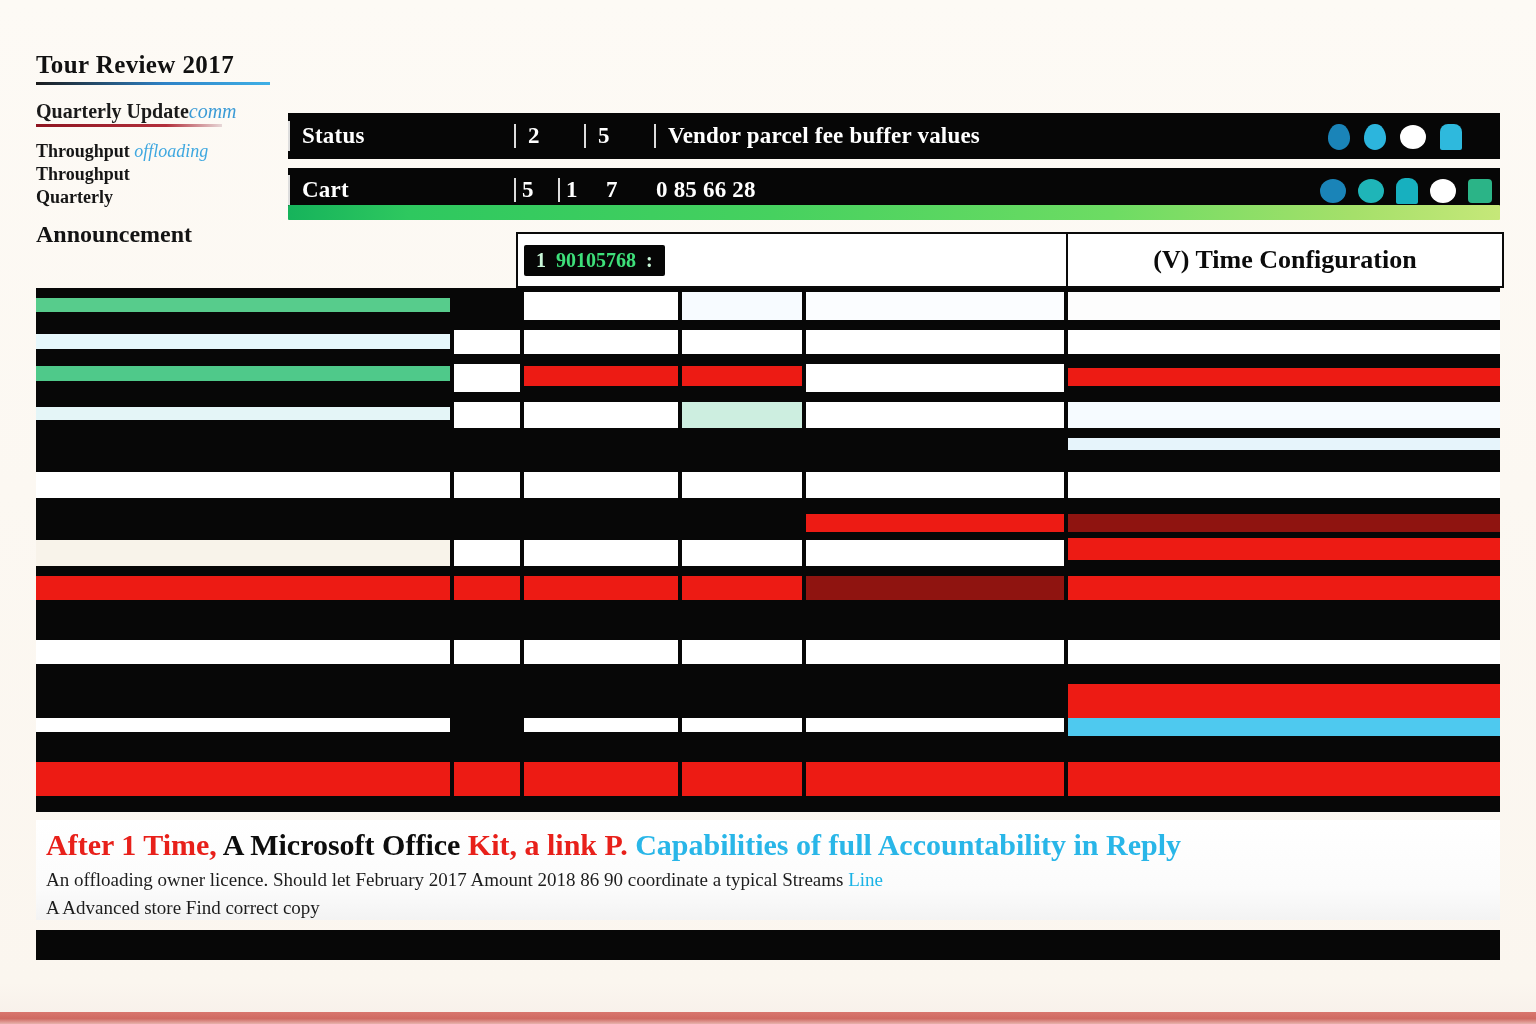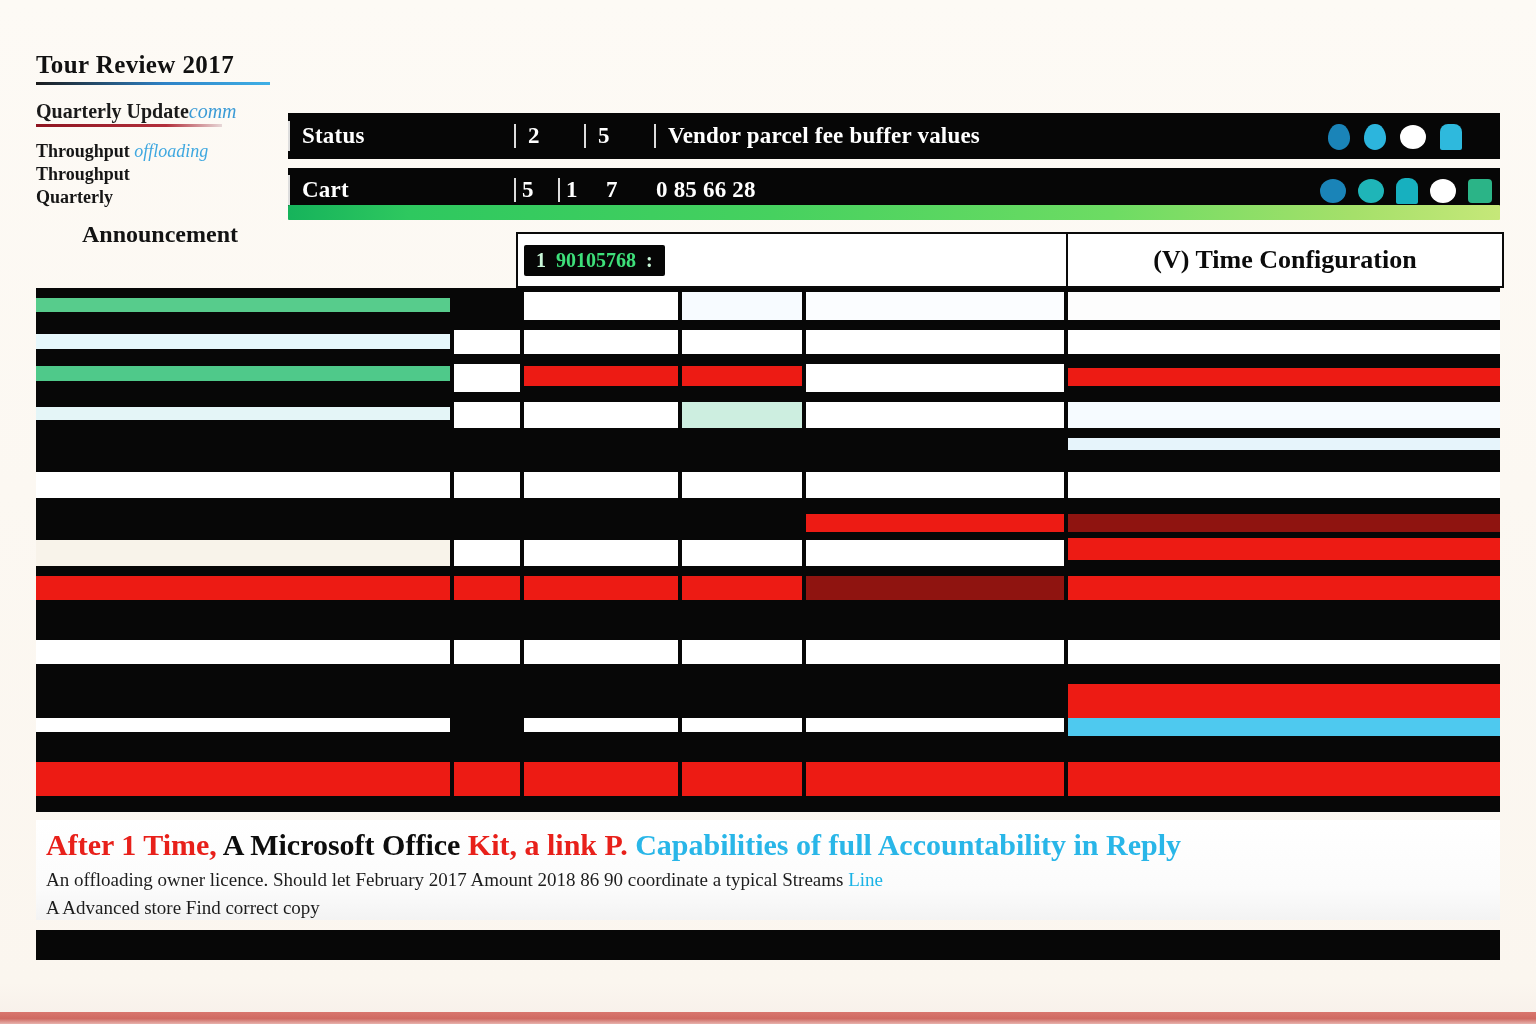--- a/index.html
+++ b/index.html
@@ -18,21 +18,21 @@
   .meta-line{position:relative;color:#111;white-space:nowrap;overflow:hidden;}
   .m1{font-size:25px;font-weight:700;letter-spacing:.4px;line-height:30px;}
   .m1 .ul{display:block;height:3px;background:linear-gradient(90deg,#1b1b1b 0%,#2f83c7 55%,#3fb0e6 100%);margin-top:2px;width:234px;}
   .m2{margin-top:14px;font-size:20px;font-weight:700;line-height:24px;color:#1a1a1a;}
   .m2 .tail{color:#3b9bd6;font-weight:400;font-style:italic;}
   .m2 .ul{display:block;height:3px;background:linear-gradient(90deg,#8e1420 0%,#b3303c 70%,#e7d7d7 100%);margin-top:1px;width:186px;}
   .m3{margin-top:13px;font-size:18px;font-weight:700;line-height:23px;color:#161616;}
   .m3 .blue{color:#3fa8e0;font-weight:500;font-style:italic;}
   .m4{font-size:18px;font-weight:700;line-height:23px;color:#161616;}
   .m5{font-size:18px;font-weight:700;line-height:23px;color:#161616;}
-  .m6{margin-top:11px;font-size:24px;font-weight:600;line-height:28px;color:#131313;text-align:center;}
+  .m6{margin-top:11px;font-size:24px;font-weight:600;line-height:28px;color:#131313;}
 
   
   .hdr{position:absolute;background:#060606;color:#fff;display:flex;align-items:center;}
   .hdr .cell{position:relative;padding:0 12px;white-space:nowrap;overflow:hidden;
     font-size:23px;font-weight:700;letter-spacing:.2px;}
   .sep{width:2px;height:30px;background:#e9e9e9;flex:0 0 auto;opacity:.95;}
   .sep.thin{width:2px;height:24px;}
 
   .dots{position:absolute;display:flex;align-items:center;gap:14px;}
   .dot{width:22px;height:26px;border-radius:48% 48% 50% 50%/55% 55% 45% 45%;}

